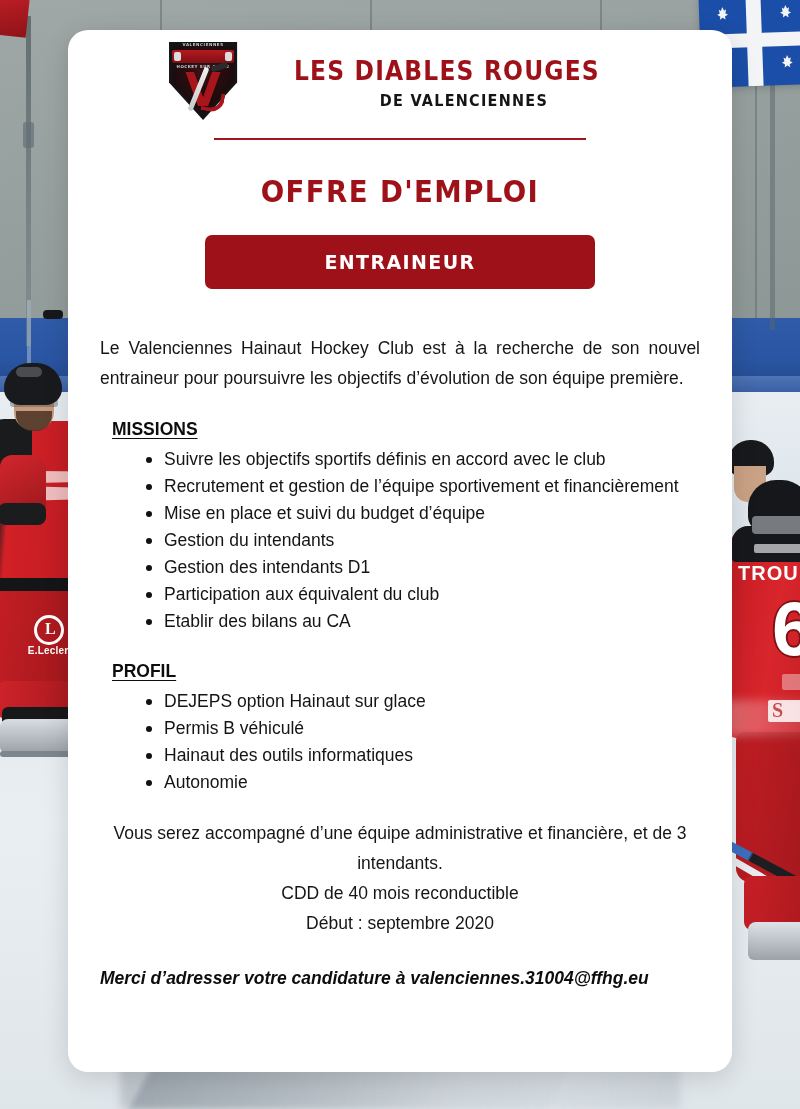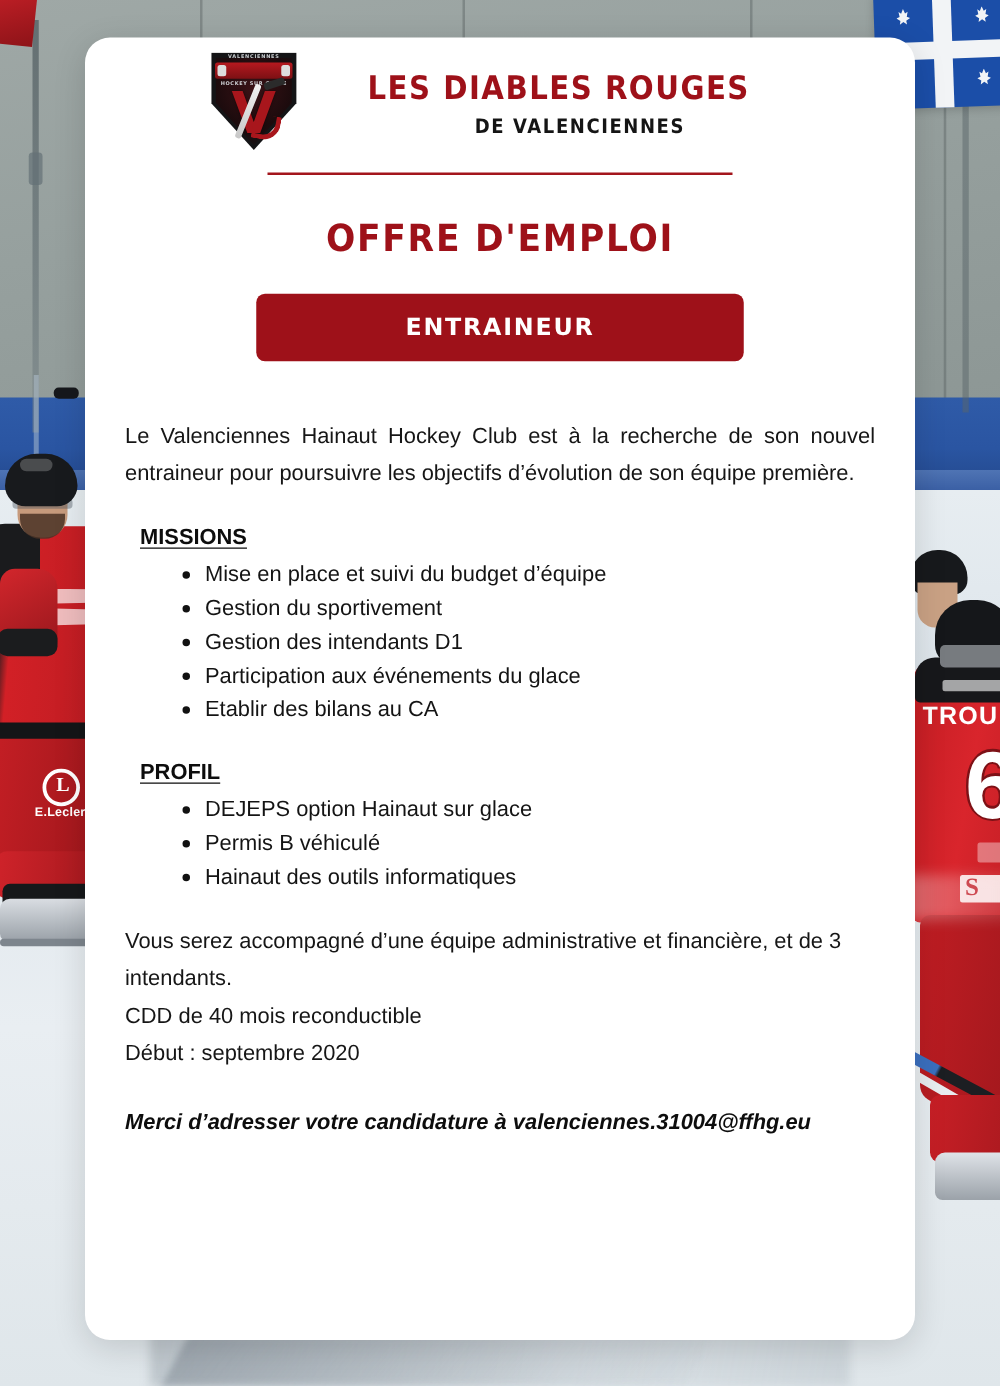--- a/index.html
+++ b/index.html
@@ -362,21 +362,21 @@
   }
   ul.bullets li:before {
     content: "";
     position: absolute;
     left: 0; top: 11px;
     width: 6px; height: 6px;
     background: #111;
     border-radius: 50%;
   }
 
-  .closing { margin-top: 22px; font-size: 17.5px; line-height: 30px; color: #161616; }
+  .closing { margin-top: 22px; font-size: 17.5px; line-height: 30px; color: #161616; text-align: center; }
   .closing .l { display: block; }
 
   .contact {
     margin-top: 30px;
     font-size: 17.5px;
     font-weight: bold;
     font-style: italic;
     color: #0d0d0d;
   }
 </style>
@@ -484,33 +484,36 @@
 
   <button class="role-button">ENTRAINEUR</button>
 
   <div class="content">
 
     <p class="intro">Le Valenciennes Hainaut Hockey Club est à la recherche de son nouvel entraineur pour poursuivre les objectifs d’évolution de son équipe première.</p>
 
     
     <div class="section-head">MISSIONS</div>
     <ul class="bullets">
+      <li>Suivre les objectifs sportifs définis en accord avec le club</li>
+      <li>Recrutement et gestion de l’équipe sportivement et financièrement</li>
       <li>Mise en place et suivi du budget d’équipe</li>
-      <li>Gestion du sportivement</li>
+      <li>Gestion du intendants</li>
       <li>Gestion des intendants D1</li>
-      <li>Participation aux événements du glace</li>
+      <li>Participation aux équivalent du club</li>
       <li>Etablir des bilans au CA</li>
     </ul>
 
     
     <div class="section-head">PROFIL</div>
     <ul class="bullets">
       <li>DEJEPS option Hainaut sur glace</li>
       <li>Permis B véhiculé</li>
       <li>Hainaut des outils informatiques</li>
+      <li>Autonomie</li>
     </ul>
 
     <div class="closing">
       <span class="l">Vous serez accompagné d’une équipe administrative et financière, et de 3 intendants.</span>
       <span class="l">CDD de 40 mois reconductible</span>
       <span class="l">Début : septembre 2020</span>
     </div>
 
     <div class="contact">Merci d’adresser votre candidature à valenciennes.31004@ffhg.eu</div>
   </div>

